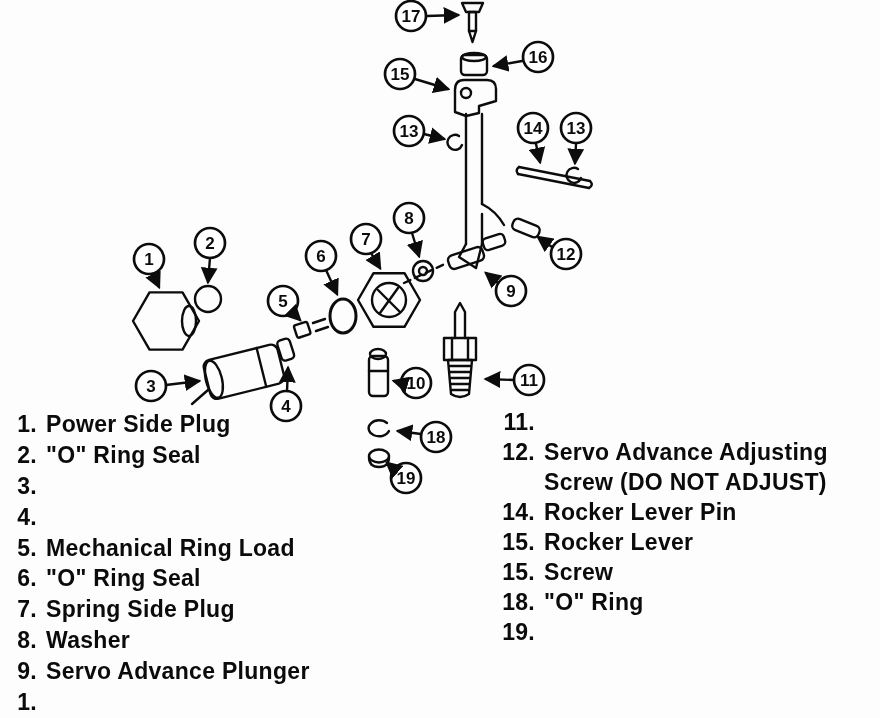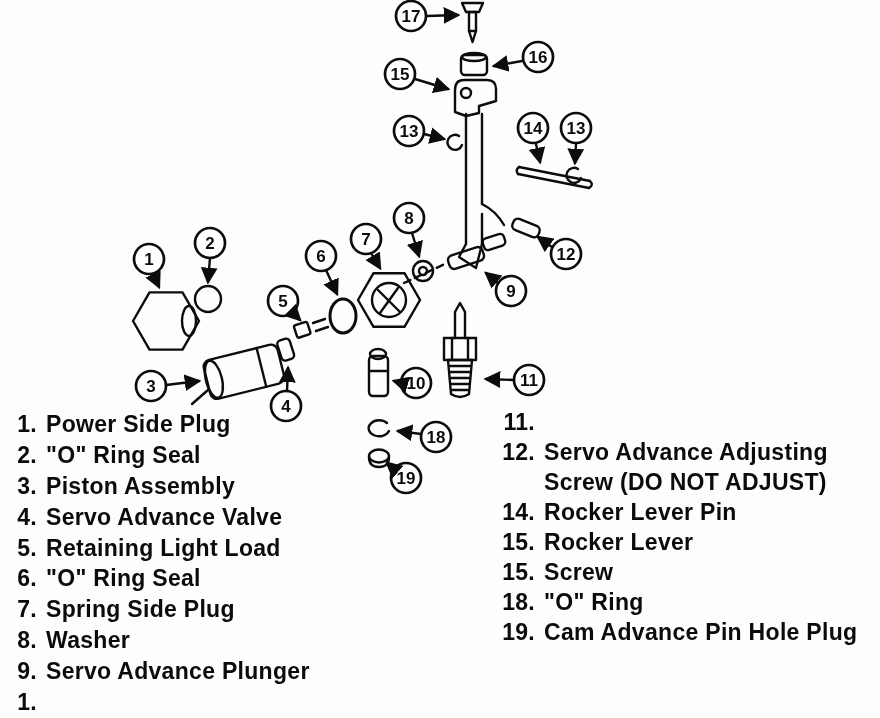--- a/index.html
+++ b/index.html
@@ -290,29 +290,27 @@
   <div class="prow">
     <span class="pnum">1.</span>
     <span class="plbl">Power Side Plug</span>
   </div>
   <div class="prow">
     <span class="pnum">2.</span>
     <span class="plbl">"O" Ring Seal</span>
   </div>
   <div class="prow">
     <span class="pnum">3.</span>
-    <span class="plbl">Piston Assembly</span>
   </div>
   <div class="prow">
     <span class="pnum">4.</span>
-    <span class="plbl">Servo Advance Valve</span>
   </div>
   <div class="prow">
     <span class="pnum">5.</span>
-    <span class="plbl">Retaining Light Load</span>
+    <span class="plbl">Mechanical Ring Load</span>
   </div>
   <div class="prow">
     <span class="pnum">6.</span>
     <span class="plbl">"O" Ring Seal</span>
   </div>
   <div class="prow">
     <span class="pnum">7.</span>
     <span class="plbl">Spring Side Plug</span>
   </div>
   <div class="prow">
@@ -351,15 +349,14 @@
   <div class="prow">
     <span class="pnum">15.</span>
     <span class="plbl">Screw</span>
   </div>
   <div class="prow">
     <span class="pnum">18.</span>
     <span class="plbl">"O" Ring</span>
   </div>
   <div class="prow">
     <span class="pnum">19.</span>
-    <span class="plbl">Cam Advance Pin Hole Plug</span>
   </div>
 </div>
 
 </body></html>

